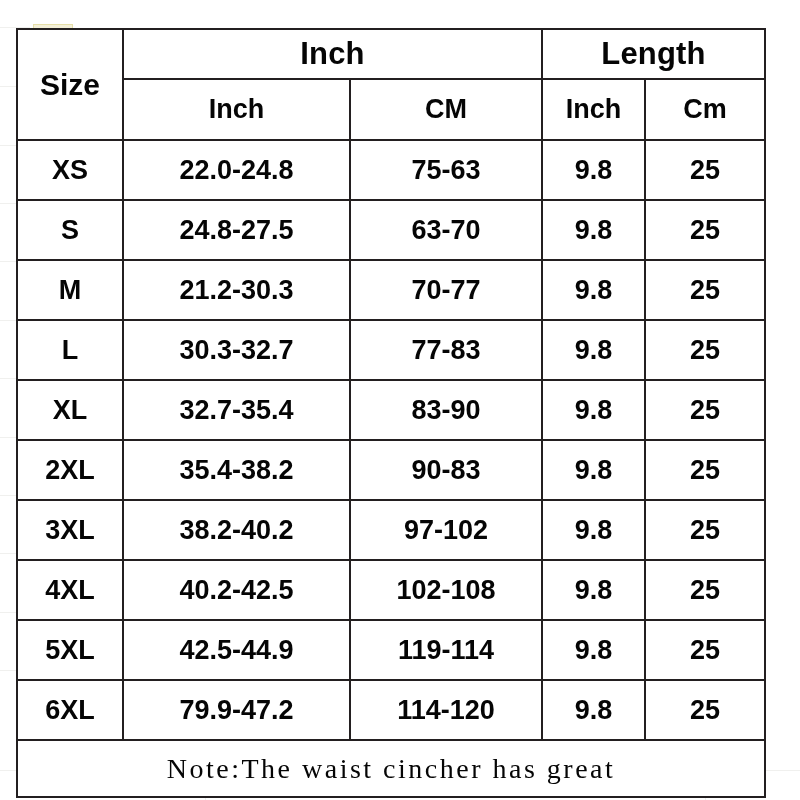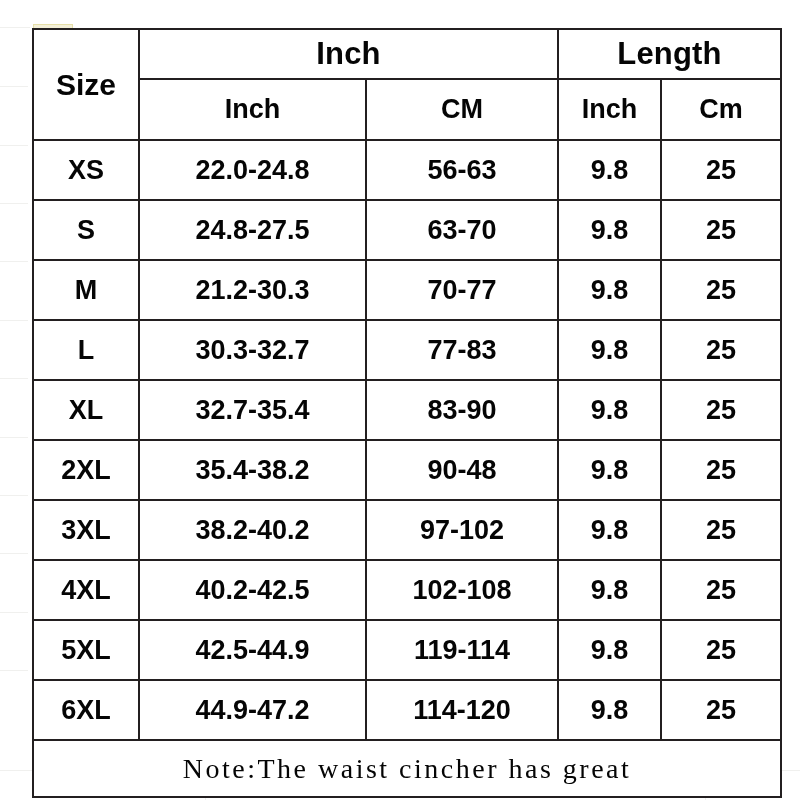--- a/index.html
+++ b/index.html
@@ -27,21 +27,21 @@
     top: 24px;
     width: 40px;
     height: 6px;
     background: #f4f0d8;
     border: 1px solid #e6dfa8;
     box-sizing: border-box;
   }
 
   .chart-wrap {
     position: absolute;
-    left: 32px;
+    left: 16px;
     top: 28px;
     width: 748px;
   }
 
   table.size-chart {
     border-collapse: collapse;
     table-layout: fixed;
     width: 748px;
     background: #ffffff;
   }
@@ -140,21 +140,21 @@
         <th class="h-sub">Inch</th>
         <th class="h-sub">CM</th>
         <th class="h-sub">Inch</th>
         <th class="h-sub">Cm</th>
       </tr>
     </thead>
     <tbody>
       <tr class="data-row">
         <td class="cell-size">XS</td>
         <td class="cell-val">22.0-24.8</td>
-        <td class="cell-val">56-63</td>
+        <td class="cell-val">75-63</td>
         <td class="cell-val">9.8</td>
         <td class="cell-val">25</td>
       </tr>
       <tr class="data-row">
         <td class="cell-size">S</td>
         <td class="cell-val">24.8-27.5</td>
         <td class="cell-val">63-70</td>
         <td class="cell-val">9.8</td>
         <td class="cell-val">25</td>
       </tr>
@@ -175,21 +175,21 @@
       <tr class="data-row">
         <td class="cell-size">XL</td>
         <td class="cell-val">32.7-35.4</td>
         <td class="cell-val">83-90</td>
         <td class="cell-val">9.8</td>
         <td class="cell-val">25</td>
       </tr>
       <tr class="data-row">
         <td class="cell-size">2XL</td>
         <td class="cell-val">35.4-38.2</td>
-        <td class="cell-val">90-48</td>
+        <td class="cell-val">90-83</td>
         <td class="cell-val">9.8</td>
         <td class="cell-val">25</td>
       </tr>
       <tr class="data-row">
         <td class="cell-size">3XL</td>
         <td class="cell-val">38.2-40.2</td>
         <td class="cell-val">97-102</td>
         <td class="cell-val">9.8</td>
         <td class="cell-val">25</td>
       </tr>
@@ -202,21 +202,21 @@
       </tr>
       <tr class="data-row">
         <td class="cell-size">5XL</td>
         <td class="cell-val">42.5-44.9</td>
         <td class="cell-val">119-114</td>
         <td class="cell-val">9.8</td>
         <td class="cell-val">25</td>
       </tr>
       <tr class="data-row">
         <td class="cell-size">6XL</td>
-        <td class="cell-val">44.9-47.2</td>
+        <td class="cell-val">79.9-47.2</td>
         <td class="cell-val">114-120</td>
         <td class="cell-val">9.8</td>
         <td class="cell-val">25</td>
       </tr>
       <tr class="note-row">
         <td class="note-cell" colspan="5">Note:The waist cincher has great</td>
       </tr>
     </tbody>
   </table>
 </div>

